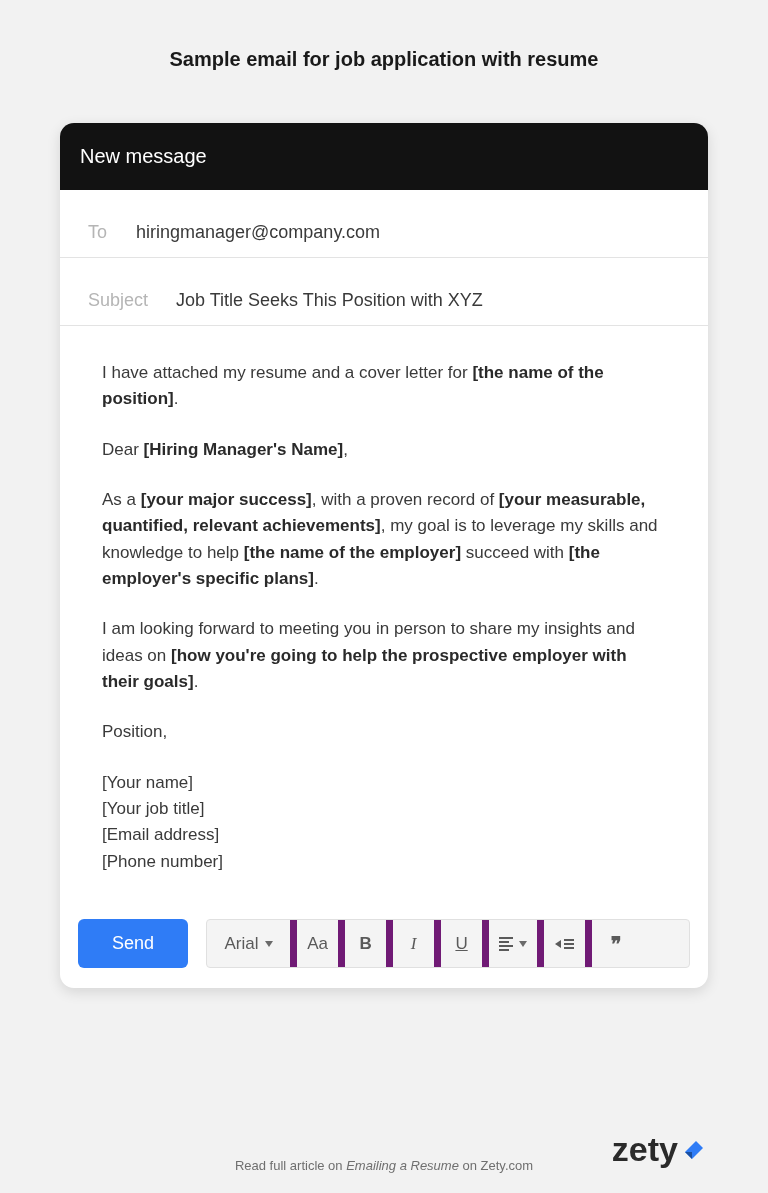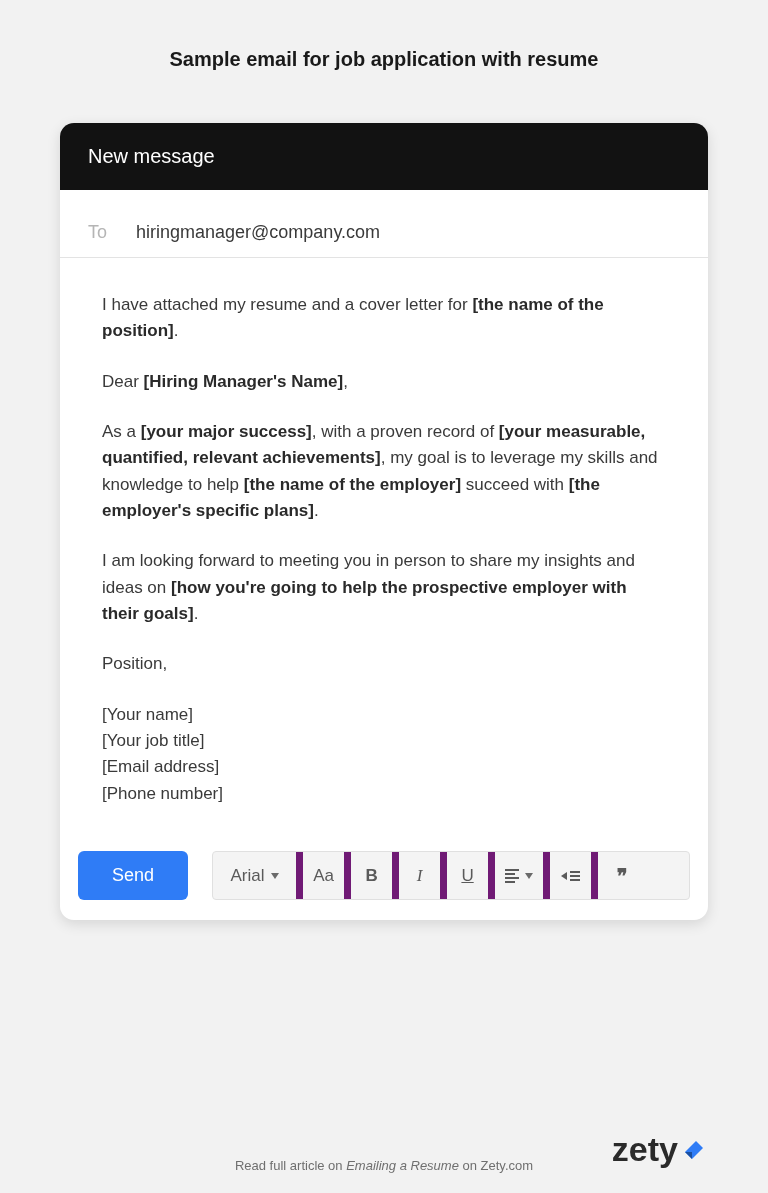--- a/index.html
+++ b/index.html
@@ -22,21 +22,21 @@
     width: 648px;
     margin: 52px auto 0;
     background: #fff;
     border-radius: 14px;
     box-shadow: 0 4px 14px rgba(0,0,0,0.12);
     overflow: hidden;
   }
   .card-header {
     background: #121212;
     color: #fff;
-    padding: 22px 28px;
+    padding: 22px 20px;
     font-size: 20px;
     font-weight: 500;
   }
   .field-row {
     display: flex;
     align-items: center;
     padding: 32px 28px 14px;
     border-bottom: 1px solid #e3e3e3;
     gap: 18px;
     font-size: 18px;
@@ -56,21 +56,21 @@
     color: #3a3a3a;
   }
   .body-area p { margin-bottom: 24px; }
   .body-area strong { font-weight: 600; color: #2a2a2a; }
   .sig-lines { margin-top: 0; }
   .sig-lines div { line-height: 1.55; }
   .toolbar {
     display: flex;
     align-items: stretch;
     padding: 14px 18px 20px;
-    gap: 24px;
+    gap: 18px;
   }
   .send-btn {
     background: #2f7cf6;
     color: #fff;
     border: none;
     border-radius: 6px;
     padding: 14px 34px;
     font-size: 18px;
     font-weight: 500;
     cursor: pointer;
@@ -148,20 +148,24 @@
 <h1 class="page-title">Sample email for job application with resume</h1>
 
 <div class="card">
   <div class="card-header">New message</div>
 
   <div class="field-row">
     <span class="field-label">To</span>
     <span class="field-value">hiringmanager@company.com</span>
   </div>
 
+  <div class="field-row">
+    <span class="field-label subject">Subject</span>
+    <span class="field-value">Job Title Seeks This Position with XYZ</span>
+  </div>
 
   <div class="body-area">
     <p>
       <span>I have attached my resume and a cover letter for </span><strong>[the name of the position]</strong><span>.</span>
     </p>
     <p>
       <span>Dear </span><strong>[Hiring Manager's Name]</strong><span>,</span>
     </p>
     <p>
       <span>As a </span><strong>[your major success]</strong><span>, with a proven record of </span><strong>[your measurable, quantified, relevant achievements]</strong><span>, my goal is to leverage my skills and knowledge to help </span><strong>[the name of the employer]</strong><span> succeed with </span><strong>[the employer's specific plans]</strong><span>.</span>

